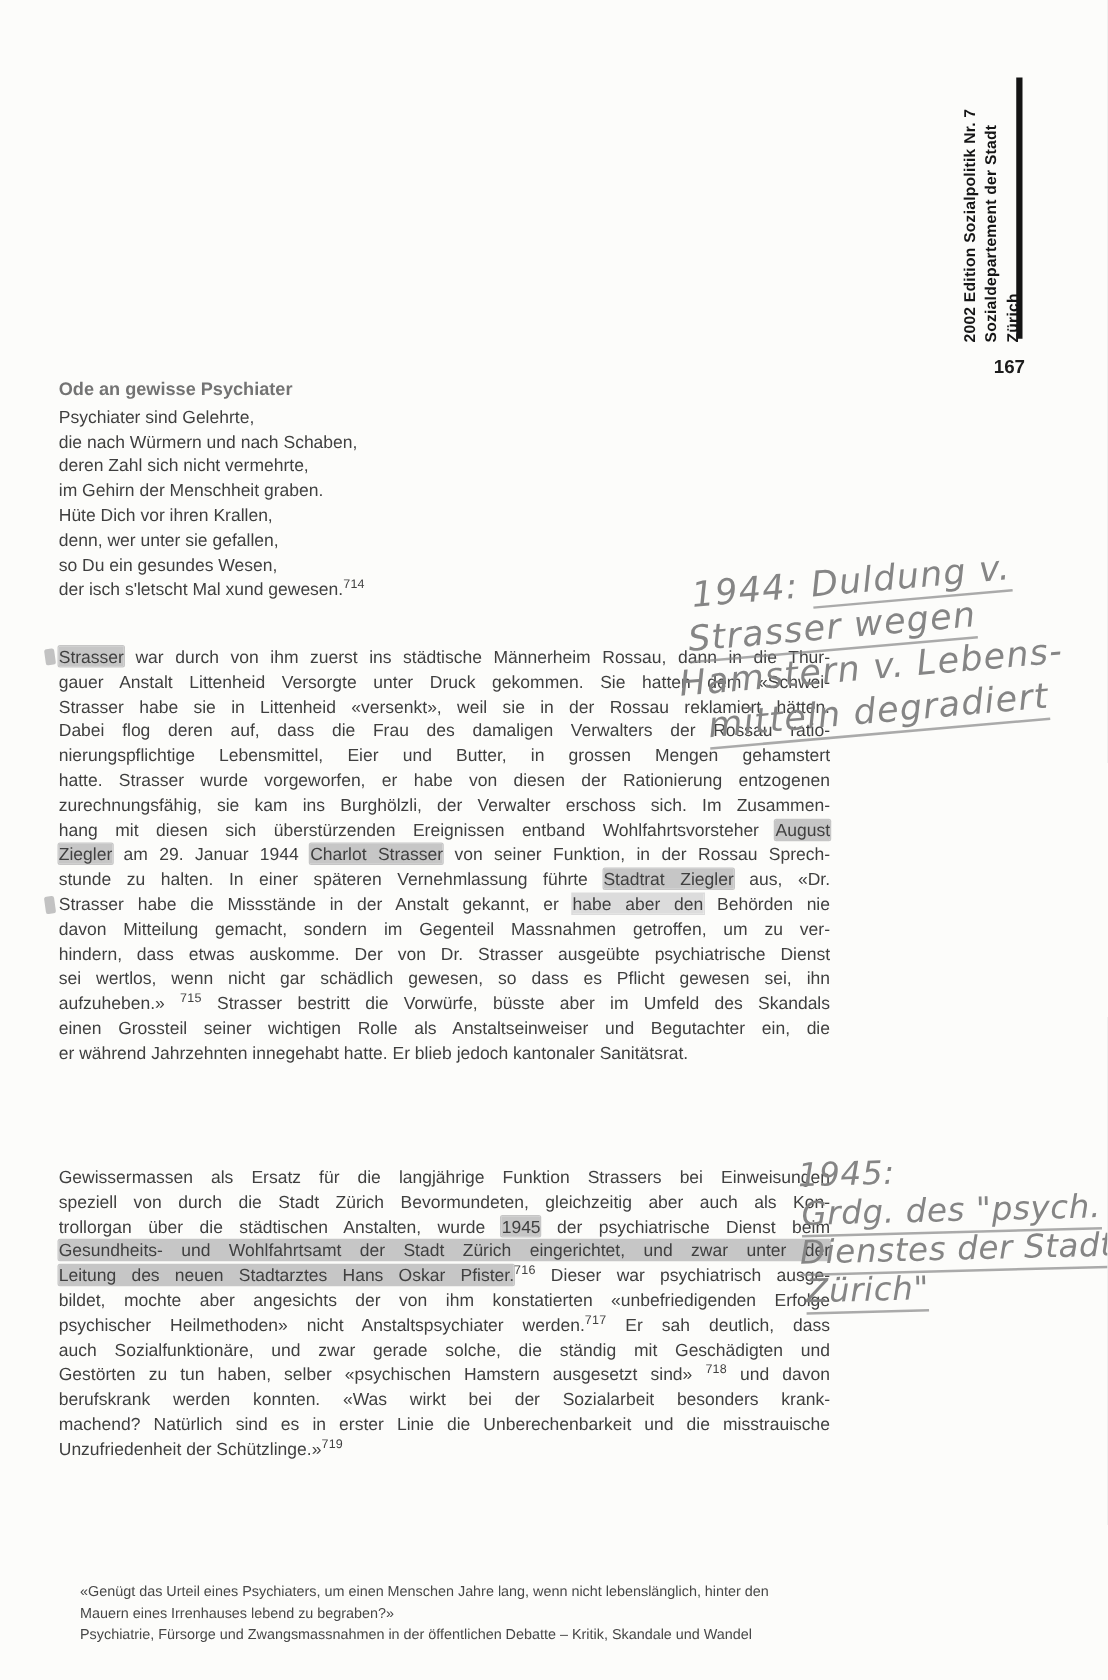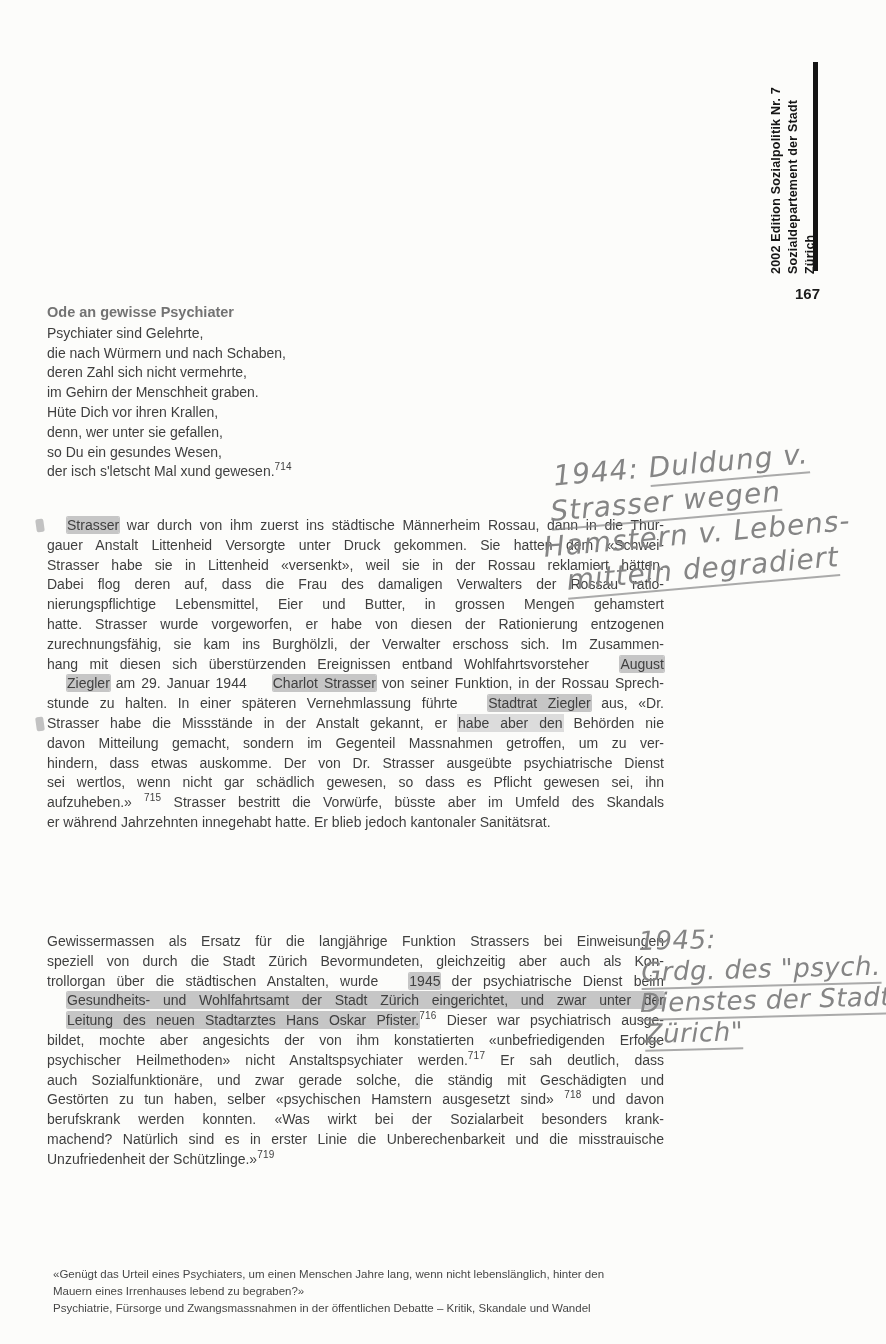--- a/index.html
+++ b/index.html
@@ -13,24 +13,24 @@
   }
   
   .poem{position:absolute;left:47px;top:303px;width:420px;font-size:14px;line-height:19.8px;}
   .poem-title{font-weight:bold;font-size:14.5px;color:#737373;margin-bottom:1px;}
   .para{position:absolute;left:47px;width:617px;font-size:14px;line-height:19.8px;}
   .para1{top:516px;}
   .para2{top:932px;}
   .para .line{text-align:justify;text-align-last:justify;white-space:normal;}
   .para .line:last-child{text-align-last:left;}
   sup{font-size:10px;line-height:0;vertical-align:super;letter-spacing:.2px;}
-  .hl{background:var(--highlight,#c6c6c6);box-shadow:0 0 0 1px var(--highlight,#c6c6c6);border-radius:1px;margin-left:20px;}
+  .hl{background:var(--highlight,#c6c6c6);box-shadow:0 0 0 1px var(--highlight,#c6c6c6);border-radius:1px;}
   .hl-light{background:var(--highlight_light,#dadada);box-shadow:0 0 0 1px var(--highlight_light,#dadada);}
   
-  .footer{position:absolute;left:53px;top:1266px;width:650px;font-size:11.5px;line-height:17.2px;color:#474747;}
+  .footer{position:absolute;left:64px;top:1266px;width:650px;font-size:11.5px;line-height:17.2px;color:#474747;}
   
   .vh-text{
     position:absolute;top:60px;left:768px;height:214px;
     writing-mode:vertical-rl;transform:rotate(180deg);
     font-weight:bold;font-size:12.5px;line-height:17px;color:#161616;
     letter-spacing:.2px;
   }
   .vh-bar{position:absolute;left:813px;top:62px;width:5px;height:209px;background:var(--bar,#141414);}
   .page-number{position:absolute;left:795px;top:285px;font-weight:bold;font-size:15px;color:#1c1c1c;}
   
@@ -90,20 +90,21 @@
       <div class="line"><span>hatte. Strasser wurde vorgeworfen, er habe von diesen der Rationierung entzogenen</span></div>
       <div class="line"><span>zurechnungsfähig, sie kam ins Burghölzli, der Verwalter erschoss sich. Im Zusammen-</span></div>
       <div class="line"><span>hang mit diesen sich überstürzenden Ereignissen entband Wohlfahrtsvorsteher </span><span class="hl">August</span></div>
       <div class="line"><span class="hl">Ziegler</span><span> am 29. Januar 1944 </span><span class="hl">Charlot Strasser</span><span> von seiner Funktion, in der Rossau Sprech-</span></div>
       <div class="line"><span>stunde zu halten. In einer späteren Vernehmlassung führte </span><span class="hl">Stadtrat Ziegler</span><span> aus, «Dr.</span></div>
       <div class="line"><span>Strasser habe die Missstände in der Anstalt gekannt, er </span><span class="hl-light">habe aber den</span><span> Behörden nie</span></div>
       <div class="line"><span>davon Mitteilung gemacht, sondern im Gegenteil Massnahmen getroffen, um zu ver-</span></div>
       <div class="line"><span>hindern, dass etwas auskomme. Der von Dr. Strasser ausgeübte psychiatrische Dienst</span></div>
       <div class="line"><span>sei wertlos, wenn nicht gar schädlich gewesen, so dass es Pflicht gewesen sei, ihn</span></div>
       <div class="line"><span>aufzuheben.» </span><sup>715</sup><span> Strasser bestritt die Vorwürfe, büsste aber im Umfeld des Skandals</span></div>
+      <div class="line"><span>einen Grossteil seiner wichtigen Rolle als Anstaltseinweiser und Begutachter ein, die</span></div>
       <div class="line"><span>er während Jahrzehnten innegehabt hatte. Er blieb jedoch kantonaler Sanitätsrat.</span></div>
     </div>
   <div class="para para2">
       <div class="line"><span>Gewissermassen als Ersatz für die langjährige Funktion Strassers bei Einweisungen</span></div>
       <div class="line"><span>speziell von durch die Stadt Zürich Bevormundeten, gleichzeitig aber auch als Kon-</span></div>
       <div class="line"><span>trollorgan über die städtischen Anstalten, wurde </span><span class="hl">1945</span><span> der psychiatrische Dienst beim</span></div>
       <div class="line"><span class="hl">Gesundheits- und Wohlfahrtsamt der Stadt Zürich eingerichtet, und zwar unter der</span></div>
       <div class="line"><span class="hl">Leitung des neuen Stadtarztes Hans Oskar Pfister.</span><sup>716</sup><span> Dieser war psychiatrisch ausge-</span></div>
       <div class="line"><span>bildet, mochte aber angesichts der von ihm konstatierten «unbefriedigenden Erfolge</span></div>
       <div class="line"><span>psychischer Heilmethoden» nicht Anstaltspsychiater werden.</span><sup>717</sup><span> Er sah deutlich, dass</span></div>

